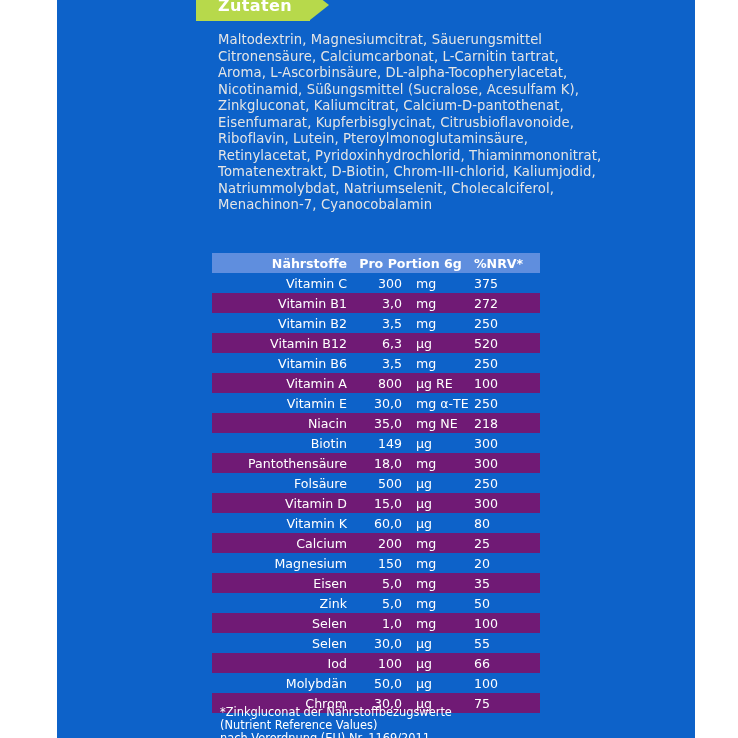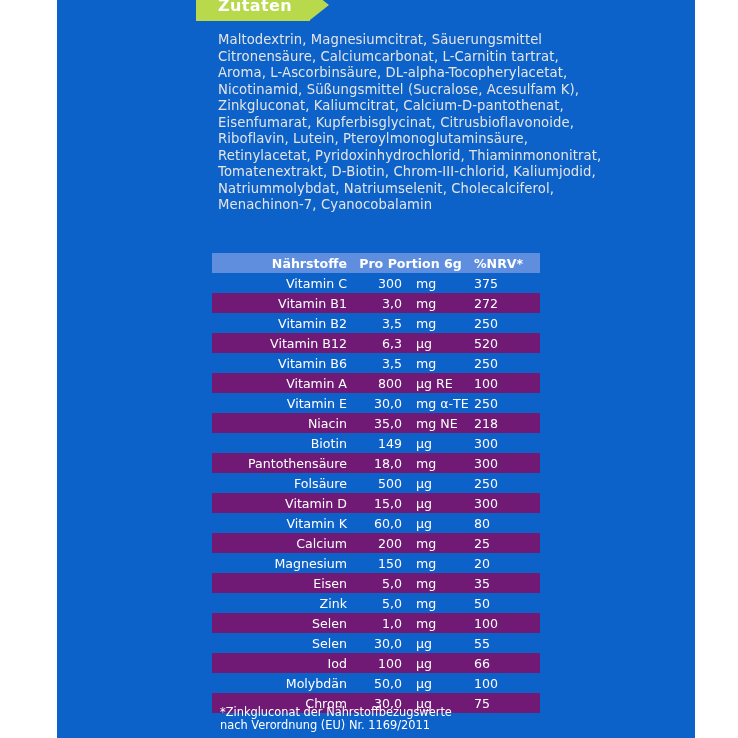--- a/index.html
+++ b/index.html
@@ -298,16 +298,17 @@
     <div class="row alt">
       <div class="c-name">Chrom</div>
       <div class="c-val">30,0</div>
       <div class="c-unit">µg</div>
       <div class="c-nrv">75</div>
     </div>
   </div>
 
   <div id="footnote">
     <div>*Zinkgluconat der Nährstoffbezugswerte</div>
+    <div>(Nutrient Reference Values)</div>
     <div>nach Verordnung (EU) Nr. 1169/2011</div>
   </div>
 
 </div>
 
 </body></html>

